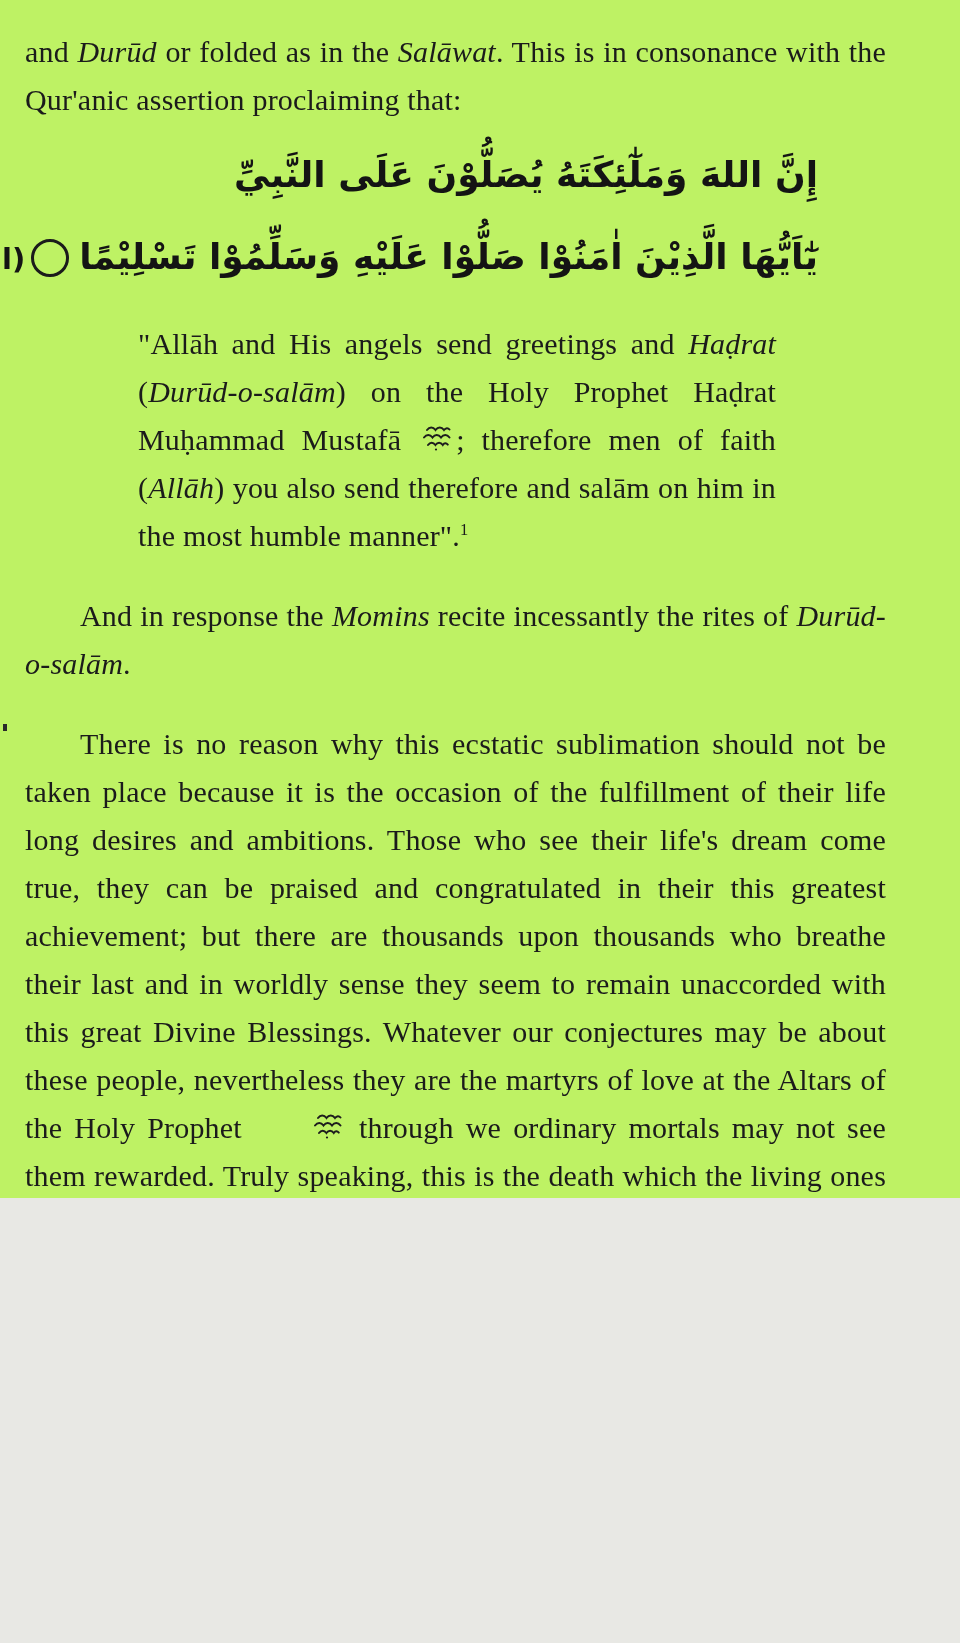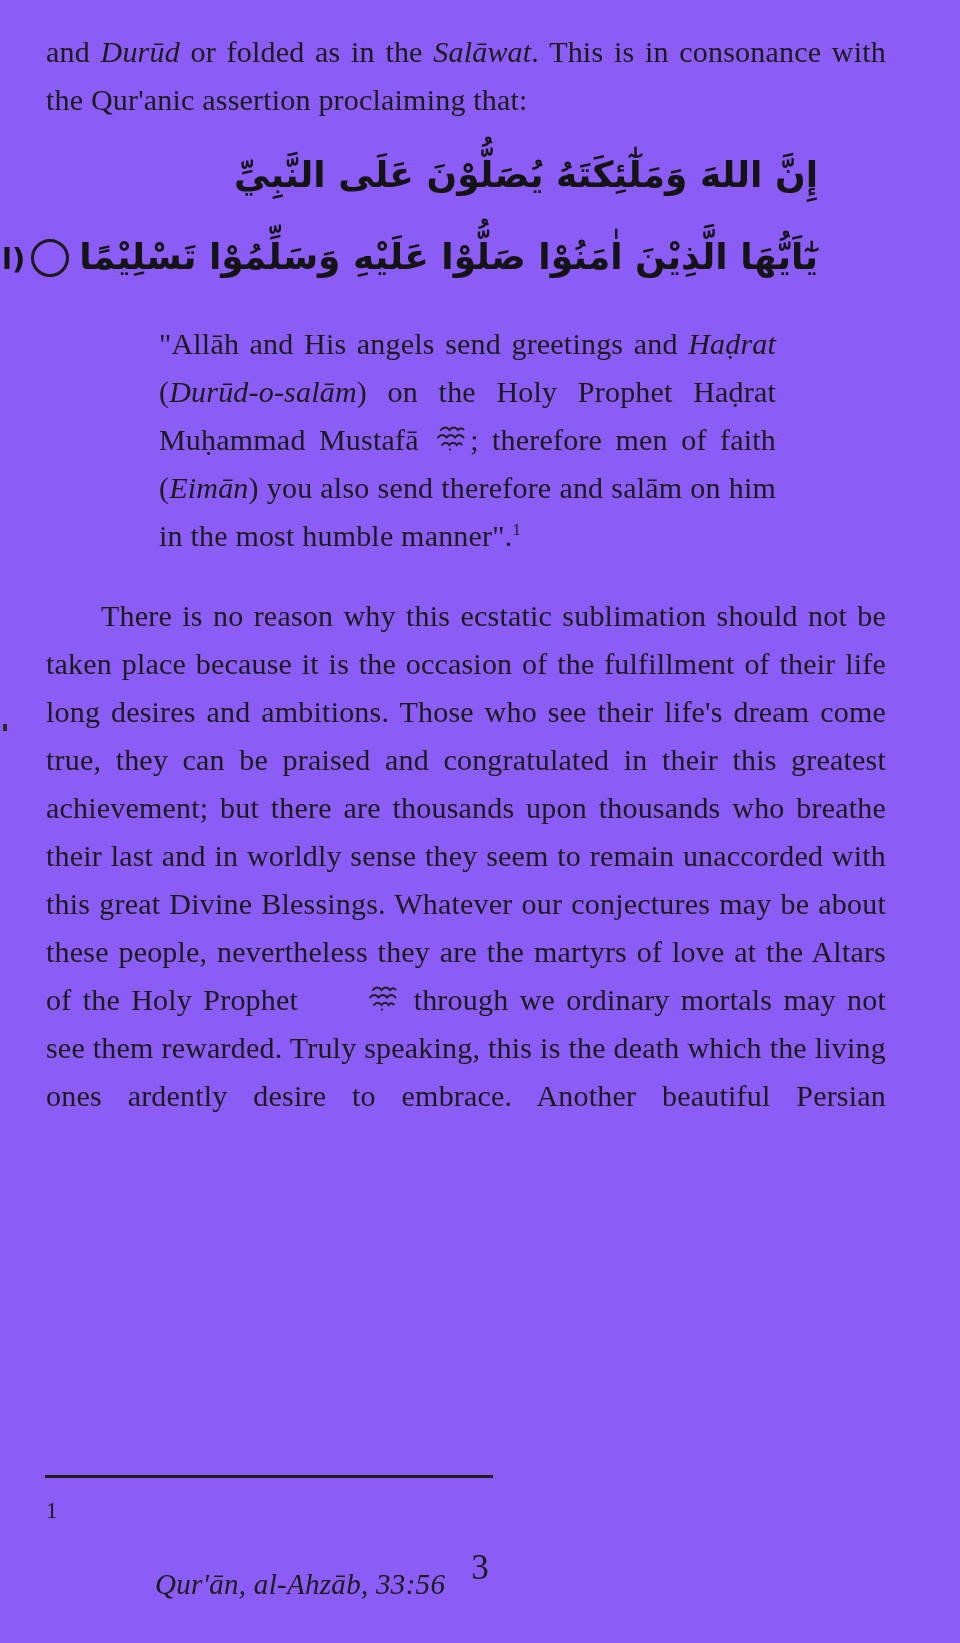--- a/index.html
+++ b/index.html
@@ -1,25 +1,25 @@
 <!DOCTYPE html>
 <html><head>
 <meta charset="utf-8">
 <style>
   html, body { margin: 0; padding: 0; background: #e8e8e4; }
   .page {
     position: relative;
     width: 960px;
-    height: 1643px;
+    height: 1198px;
     margin: 0 auto;
-    background: #8b5cf6;
+    background: #bef264;
     color: #1b1b1b;
     font-family: "Liberation Serif", "DejaVu Serif", serif;
     box-sizing: border-box;
-    padding: 28px 74px 0 46px;
+    padding: 28px 74px 0 25px;
     overflow: hidden;
   }
   .body-text {
     font-size: 30px;
     line-height: 48px;
     text-align: justify;
     margin: 0;
     letter-spacing: 0.2px;
   }
   .it { font-style: italic; }
@@ -124,22 +124,23 @@
     <div class="arabic-line"><span>يٰٓاَيُّهَا الَّذِيْنَ اٰمَنُوْا صَلُّوْا عَلَيْهِ وَسَلِّمُوْا تَسْلِيْمًا</span><span class="ayah-circle"></span><span class="arabic-ref">(احزاب : ۵۶)</span></div>
   </div>
 
   <blockquote class="quote"><span>"Allāh and His angels send greetings and </span><span class="it">Haḍrat</span><span> (</span><span class="it">Durūd-o-salām</span><span>) on the Holy Prophet Haḍrat Muḥammad Mustafā </span><span class="pbuh"><svg width="34" height="30" viewBox="0 0 34 30" aria-hidden="true">
           <g stroke="#1d1d1d" stroke-width="2" fill="none" stroke-linecap="round">
             <path d="M7 7 c2.5 -3.5 6 -3.5 8.5 0 c2.5 -3.5 6 -3.5 8.5 0 c1.8 -2.4 4 -2.4 5.5 -0.5"></path>
             <path d="M4 14.5 c2.5 -3.5 6 -3.5 8.5 0 c2.5 -3.5 6 -3.5 8.5 0 c2.5 -3.5 6 -3.5 8.5 0"></path>
             <path d="M8 22 c2.2 -3 5.2 -3 7.4 0 c2.2 -3 5.2 -3 7.4 0 c1.6 -2.2 3.4 -2.2 5 -0.4"></path>
             <circle cx="16" cy="26.5" r="1.1" fill="#1d1d1d" stroke="none"></circle>
           </g>
-        </svg></span><span>; therefore men of faith (</span><span class="it">Eimān</span><span>) you also send therefore and salām on him in the most humble manner".</span><sup>1</sup></blockquote>
+        </svg></span><span>; therefore men of faith (</span><span class="it">Allāh</span><span>) you also send therefore and salām on him in the most humble manner".</span><sup>1</sup></blockquote>
 
+  <p class="body-text para"><span>And in response the </span><span class="it">Momins</span><span> recite incessantly the rites of </span><span class="it">Durūd-o-salām</span><span>.</span></p>
 
   <p class="body-text para justify-last"><span>There is no reason why this ecstatic sublimation should not be taken place because it is the occasion of the fulfillment of their life long desires and ambitions. Those who see their life's dream come true, they can be praised and congratulated in their this greatest achievement; but there are thousands upon thousands who breathe their last and in worldly sense they seem to remain unaccorded with this great Divine Blessings. Whatever our conjectures may be about these people, nevertheless they are the martyrs of love at the Altars of the Holy Prophet </span><span class="pbuh"><svg width="34" height="30" viewBox="0 0 34 30" aria-hidden="true">
           <g stroke="#1d1d1d" stroke-width="2" fill="none" stroke-linecap="round">
             <path d="M7 7 c2.5 -3.5 6 -3.5 8.5 0 c2.5 -3.5 6 -3.5 8.5 0 c1.8 -2.4 4 -2.4 5.5 -0.5"></path>
             <path d="M4 14.5 c2.5 -3.5 6 -3.5 8.5 0 c2.5 -3.5 6 -3.5 8.5 0 c2.5 -3.5 6 -3.5 8.5 0"></path>
             <path d="M8 22 c2.2 -3 5.2 -3 7.4 0 c2.2 -3 5.2 -3 7.4 0 c1.6 -2.2 3.4 -2.2 5 -0.4"></path>
             <circle cx="16" cy="26.5" r="1.1" fill="#1d1d1d" stroke="none"></circle>
           </g>
         </svg></span><span> through we ordinary mortals may not see them rewarded. Truly speaking, this is the death which the living ones ardently desire to embrace. Another beautiful Persian</span></p>
 

